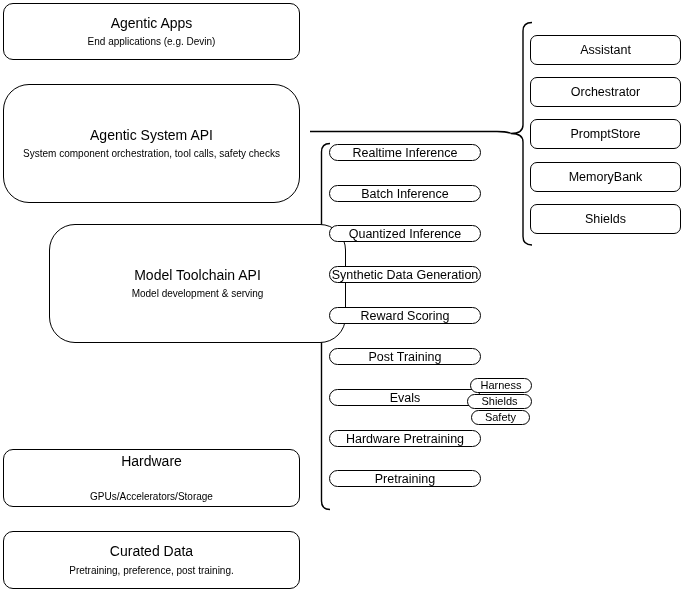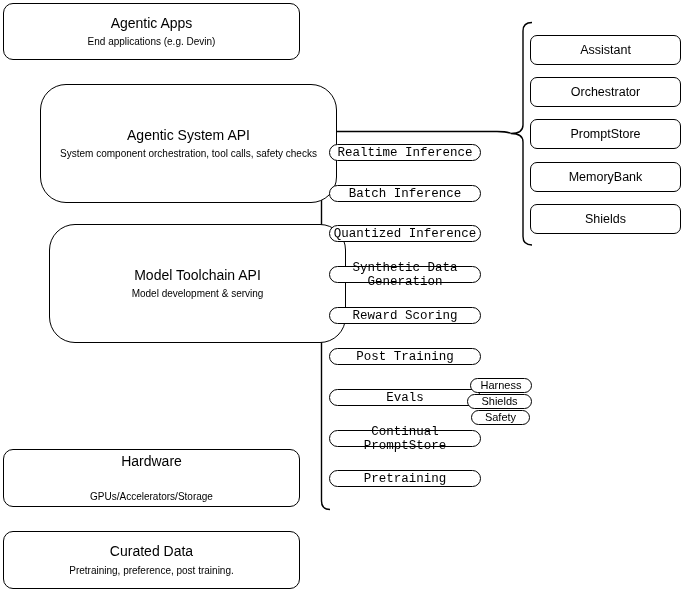--- a/index.html
+++ b/index.html
@@ -31,21 +31,20 @@
     text-align: center;
     z-index: 2;
   }
   .left-node { left: 3px; width: 297px; }
   .left-node .title { font-size: 14px; line-height: 1.1; }
   .left-node .subtitle { font-size: 10px; line-height: 1.1; margin-top: 5px; }
   .mid-node {
     left: 329px; width: 152px; height: 17px;
     border-radius: 14px;
     font-size: 12.5px;
-    font-family: Liberation Mono, monospace;
   }
   .right-node {
     left: 530px; width: 151px; height: 30px;
     border-radius: 7px;
     font-size: 12.5px;
   }
   .pill {
     position: absolute;
     box-sizing: border-box;
     border: 1.3px solid #000;
@@ -72,21 +71,21 @@
     <path d="M 532 22.5 Q 523 22.5 523 31 L 523 125 Q 523 133.5 511 133.5 Q 523 133.5 523 142 L 523 236.5 Q 523 245 532 245" fill="none" stroke="#000000" stroke-width="1.4" stroke-linejoin="round"></path>
 
     <path d="M 310 131.5 L 497 131.5 Q 506 131.5 510.5 133.2" fill="none" stroke="#000000" stroke-width="1.4" stroke-linejoin="round"></path>
   </svg>
 
   <div class="node left-node" style="top:3px; height:57px; border-radius:10px;">
     <div class="title">Agentic Apps</div>
     <div class="subtitle">End applications (e.g. Devin)</div>
   </div>
 
-  <div class="node left-node" style="top:84px; height:119px; border-radius:26px;margin-left:37px;">
+  <div class="node left-node" style="top:84px; height:119px; border-radius:26px;">
     <div class="title">Agentic System API</div>
     <div class="subtitle">System component orchestration, tool calls, safety checks</div>
   </div>
 
   <div class="node left-node" style="top:224px; height:119px; border-radius:26px;margin-left:46px;">
     <div class="title">Model Toolchain API</div>
     <div class="subtitle">Model development &amp; serving</div>
   </div>
 
 
@@ -100,21 +99,21 @@
     <div class="subtitle">Pretraining, preference, post training.</div>
   </div>
 
   <div class="node mid-node" style="top:144px;">Realtime Inference</div>
   <div class="node mid-node" style="top:185px;">Batch Inference</div>
   <div class="node mid-node" style="top:225px;">Quantized Inference</div>
   <div class="node mid-node" style="top:266px;">Synthetic Data Generation</div>
   <div class="node mid-node" style="top:307px;">Reward Scoring</div>
   <div class="node mid-node" style="top:348px;">Post Training</div>
   <div class="node mid-node" style="top:389px;">Evals</div>
-  <div class="node mid-node" style="top:430px;">Continual PromptStore</div>
+  <div class="node mid-node" style="top:430px;">Hardware Pretraining</div>
   <div class="node mid-node" style="top:470px;">Pretraining</div>
 
   <div class="pill" style="left:470px; top:378px; width:62px;">Harness</div>
   <div class="pill" style="left:467px; top:394px; width:65px;">Shields</div>
   <div class="pill" style="left:471px; top:410px; width:59px;">Safety</div>
 
   <div class="node right-node" style="top:35px;">Assistant</div>
   <div class="node right-node" style="top:77px;">Orchestrator</div>
   <div class="node right-node" style="top:119px;">PromptStore</div>
   <div class="node right-node" style="top:162px;">MemoryBank</div>

